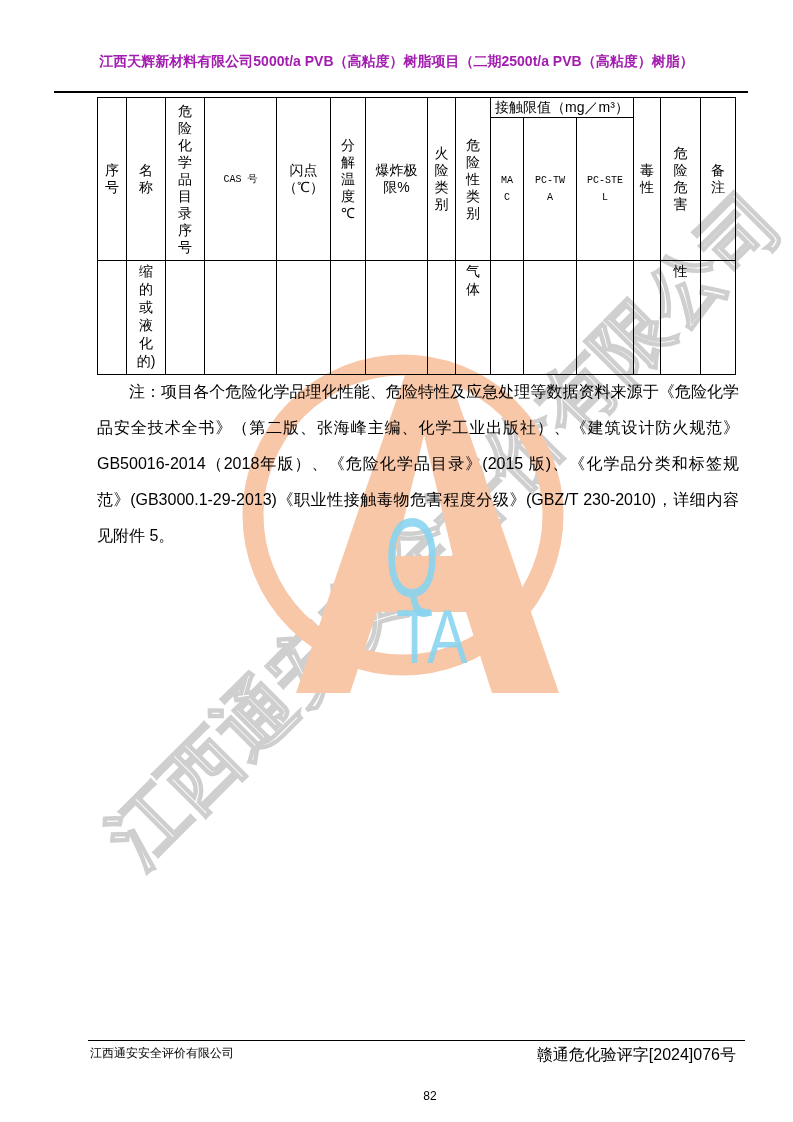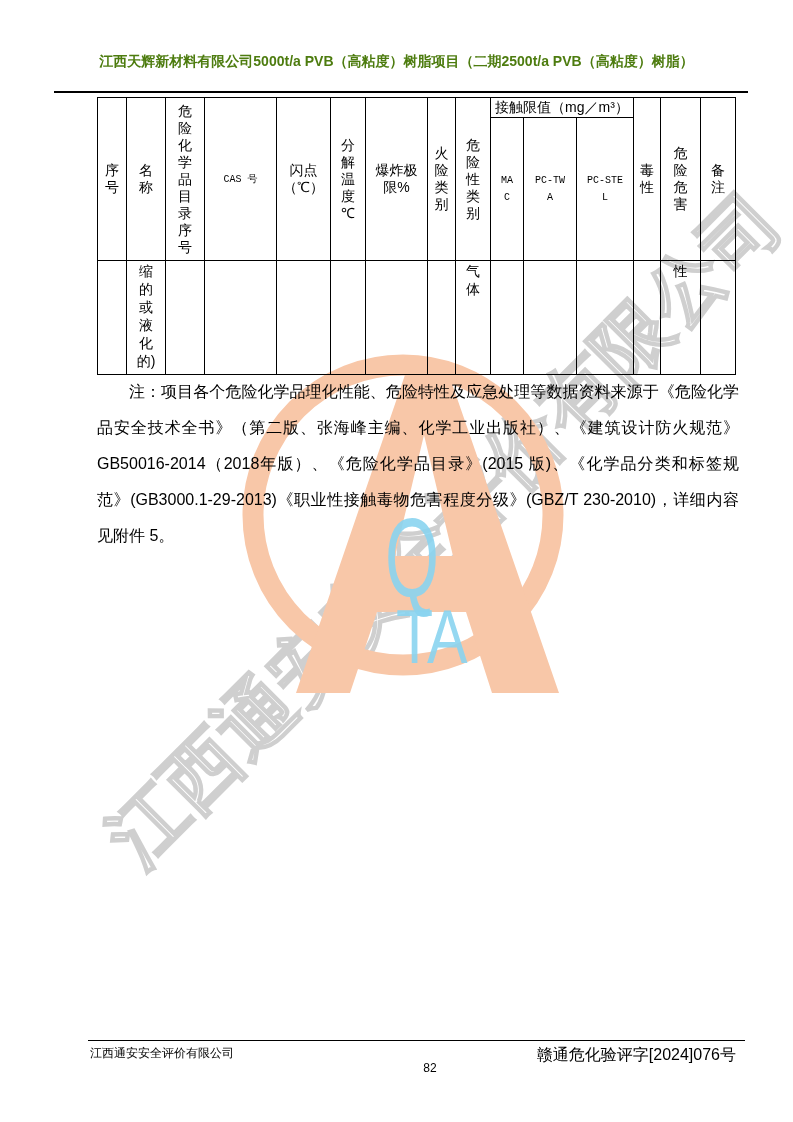--- a/index.html
+++ b/index.html
@@ -29,21 +29,21 @@
     font-size:76px; color:#8ad4f0; opacity:0.9; letter-spacing:-2px;
   }
   .wm-brand {
     left:287px; top:737px; font-size:62px; font-weight:bold;
     letter-spacing:9px; color:#f6aba2; white-space:nowrap;
   }
   
   .content { position:absolute; inset:0; z-index:1; }
   .title1, .title2 {
     position:absolute; left:0; width:100%; text-align:center;
-    font-weight:bold; font-size:14px; color:#4d7c0f;
+    font-weight:bold; font-size:14px; color:#a21caf;
   }
   .title1 { top:53px; }
   .title2 { top:73px; }
   .header-rule { position:absolute; left:54px; top:91px; width:694px; height:2px; background:#000; }
 
   table.haz {
     position:absolute; left:97px; top:97px; width:638px;
     border-collapse:collapse; table-layout:fixed;
   }
   table.haz td {
@@ -57,21 +57,21 @@
   table.haz td.lat { font-size:10px; font-family:"Liberation Mono","Liberation Sans",monospace; }
   table.haz tr.r3 td { vertical-align:top; font-size:14px; line-height:18px; }
 
   .note {
     position:absolute; left:97px; top:374px; width:642px;
     font-size:16px; line-height:36px; text-align:justify; text-indent:2em;
     color:#000;
   }
   .footer-rule { position:absolute; left:88px; top:1040px; width:657px; height:1px; background:#000; }
   .footer-left  { position:absolute; left:90px;  top:1045px; font-size:12px; }
-  .footer-page  { position:absolute; left:430px; top:1061px; transform:translateX(-50%); font-size:12px; }
+  .footer-page  { position:absolute; left:430px; top:1089px; transform:translateX(-50%); font-size:12px; }
   .footer-right { position:absolute; right:57px; top:1045px; font-size:16px; }
 </style>
 </head>
 <body>
 
 <div class="page">
 
   <div class="wm wm-diagonal">江西通安安全评价有限公司</div>
 
   <div class="wm wm-logo">

